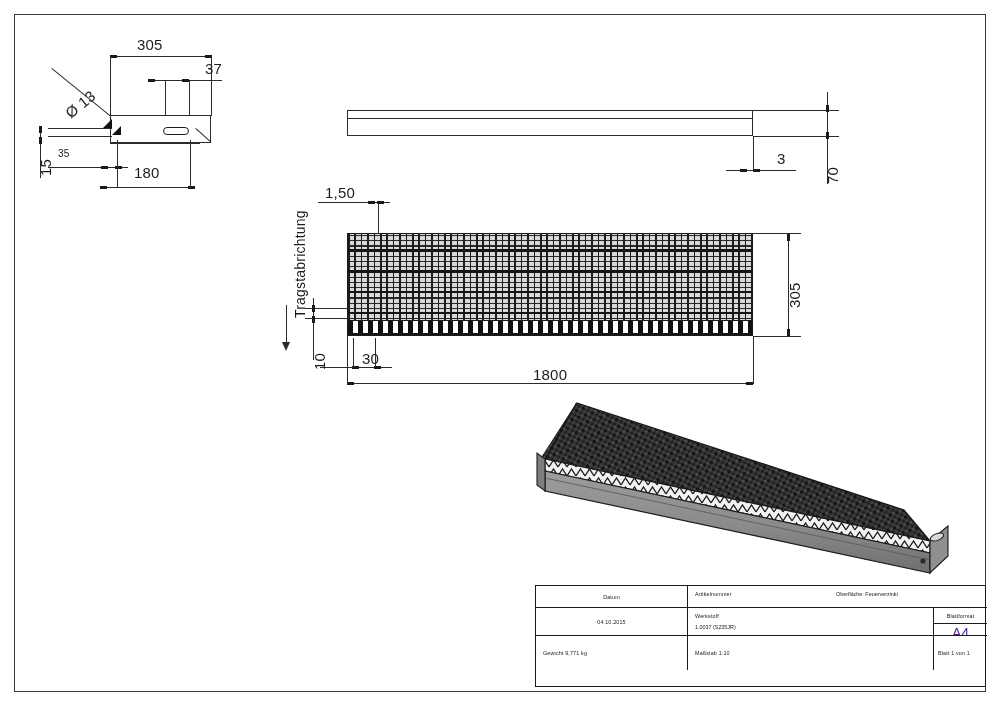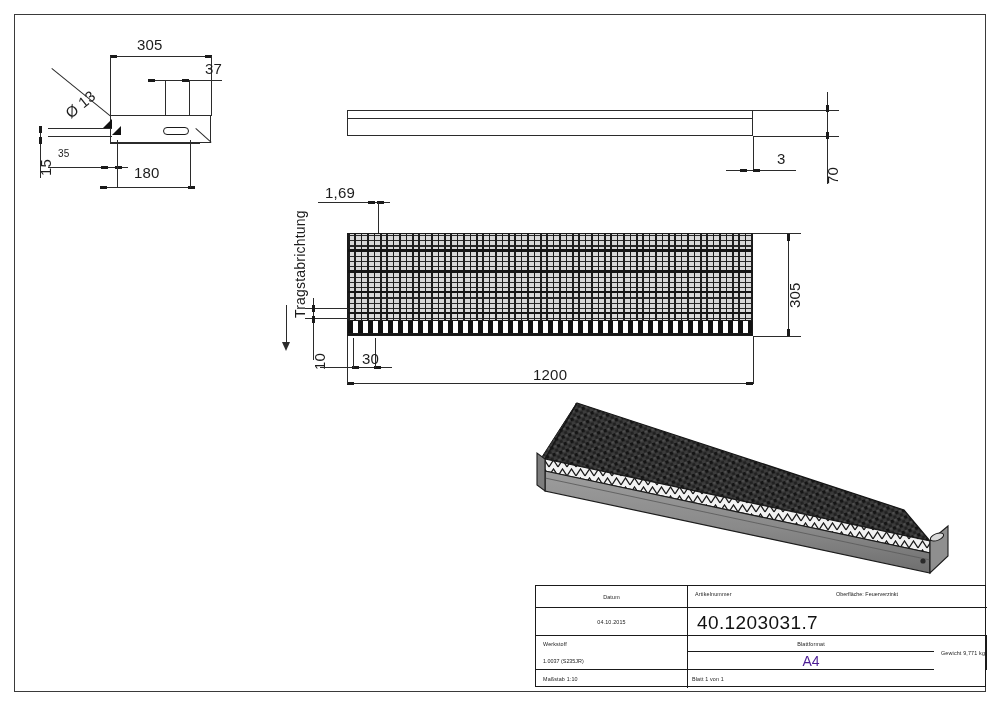--- a/index.html
+++ b/index.html
@@ -260,21 +260,21 @@
   <div id="plan-view">
 
     <div class="dimtxt rot90" style="left:292px; top:318px; font-size:14px;">Tragstabrichtung</div>
     <div class="ln vln" style="left:286px; top:305px; height:42px;"></div>
     <div style="position:absolute; left:282px; top:342px; width:0;height:0;border-left:4.5px solid transparent;border-right:4.5px solid transparent;border-top:9px solid #2b2b2b;"></div>
 
     <div class="ln hln" style="left:318px; top:202px; width:72px;"></div>
     <div class="tick" style="left:368px; top:200.5px;"></div>
     <div class="tick" style="left:377px; top:200.5px;"></div>
     <div class="ln vln" style="left:378px; top:202px; height:32px;"></div>
-    <div class="dimtxt" style="left:325px; top:184px; font-size:15px;">1,69</div>
+    <div class="dimtxt" style="left:325px; top:184px; font-size:15px;">1,50</div>
 
     <div class="grating" style="left:347px; top:233px; width:406px; height:103px;">
       <div class="grating-heavy" style="left:0; top:0; right:0; bottom:0;"></div>
     </div>
 
     <div class="serration" style="left:348px; top:320px; width:404px; height:14px;"></div>
 
     <div class="ln hln" style="left:305px; top:308px; width:44px;"></div>
     <div class="ln hln" style="left:305px; top:318px; width:44px;"></div>
     <div class="ln vln" style="left:313px; top:298px; height:62px;"></div>
@@ -287,21 +287,21 @@
     <div class="tick" style="left:374px; top:365.5px;"></div>
     <div class="ln vln" style="left:353px; top:338px; height:30px;"></div>
     <div class="ln vln" style="left:375px; top:338px; height:30px;"></div>
     <div class="dimtxt" style="left:326px; top:350px; font-size:15px;margin-left:36px;">30</div>
 
     <div class="ln hln" style="left:347px; top:383px; width:406px;"></div>
     <div class="tick" style="left:347px; top:381.5px;"></div>
     <div class="tick" style="left:746px; top:381.5px;"></div>
     <div class="ln vln" style="left:347px; top:336px; height:48px;"></div>
     <div class="ln vln" style="left:753px; top:336px; height:48px;"></div>
-    <div class="dimtxt" style="left:533px; top:366px; font-size:15px;">1200</div>
+    <div class="dimtxt" style="left:533px; top:366px; font-size:15px;">1800</div>
 
     <div class="ln hln" style="left:753px; top:233px; width:48px;"></div>
     <div class="ln hln" style="left:753px; top:336px; width:48px;"></div>
     <div class="ln vln" style="left:788px; top:233px; height:103px;"></div>
     <div class="vtick" style="left:786.5px; top:234px;"></div>
     <div class="vtick" style="left:786.5px; top:329px;"></div>
     <div class="dimtxt rot90" style="left:786px; top:308px; font-size:15px;">305</div>
   </div>
 
   <div id="iso-view" style="left:0; top:0; width:1000px; height:706px;">
@@ -349,23 +349,20 @@
       <span class="tb-lbl ctr">Datum</span>
     </div>
     <div class="tb-cell" style="grid-column: 2 / span 2; border-right:none;">
       <span class="tb-lbl tl">Artikelnummer</span>
       <span class="tb-surf">Oberfläche:  Feuerverzinkt</span>
     </div>
 
     <div class="tb-cell">
       <span class="tb-lbl ctr">04.10.2015</span>
     </div>
-    <div class="tb-cell" style="grid-column: 2 / span 2; border-right:none;">
-      <span class="tb-val-big">40.1203031.7</span>
-    </div>
 
     <div class="tb-cell">
       <span class="tb-lbl tl">Werkstoff</span>
       <span class="tb-val-mat">1.0037 (S235JR)</span>
     </div>
     <div class="tb-cell nr" style="display:grid; grid-template-rows: 16px 18px; padding:0;">
       <div style="border-bottom:1.4px solid #1a1a1a; position:relative;">
         <span class="tb-lbl ctr">Blattformat</span>
       </div>
       <div style="position:relative;">

